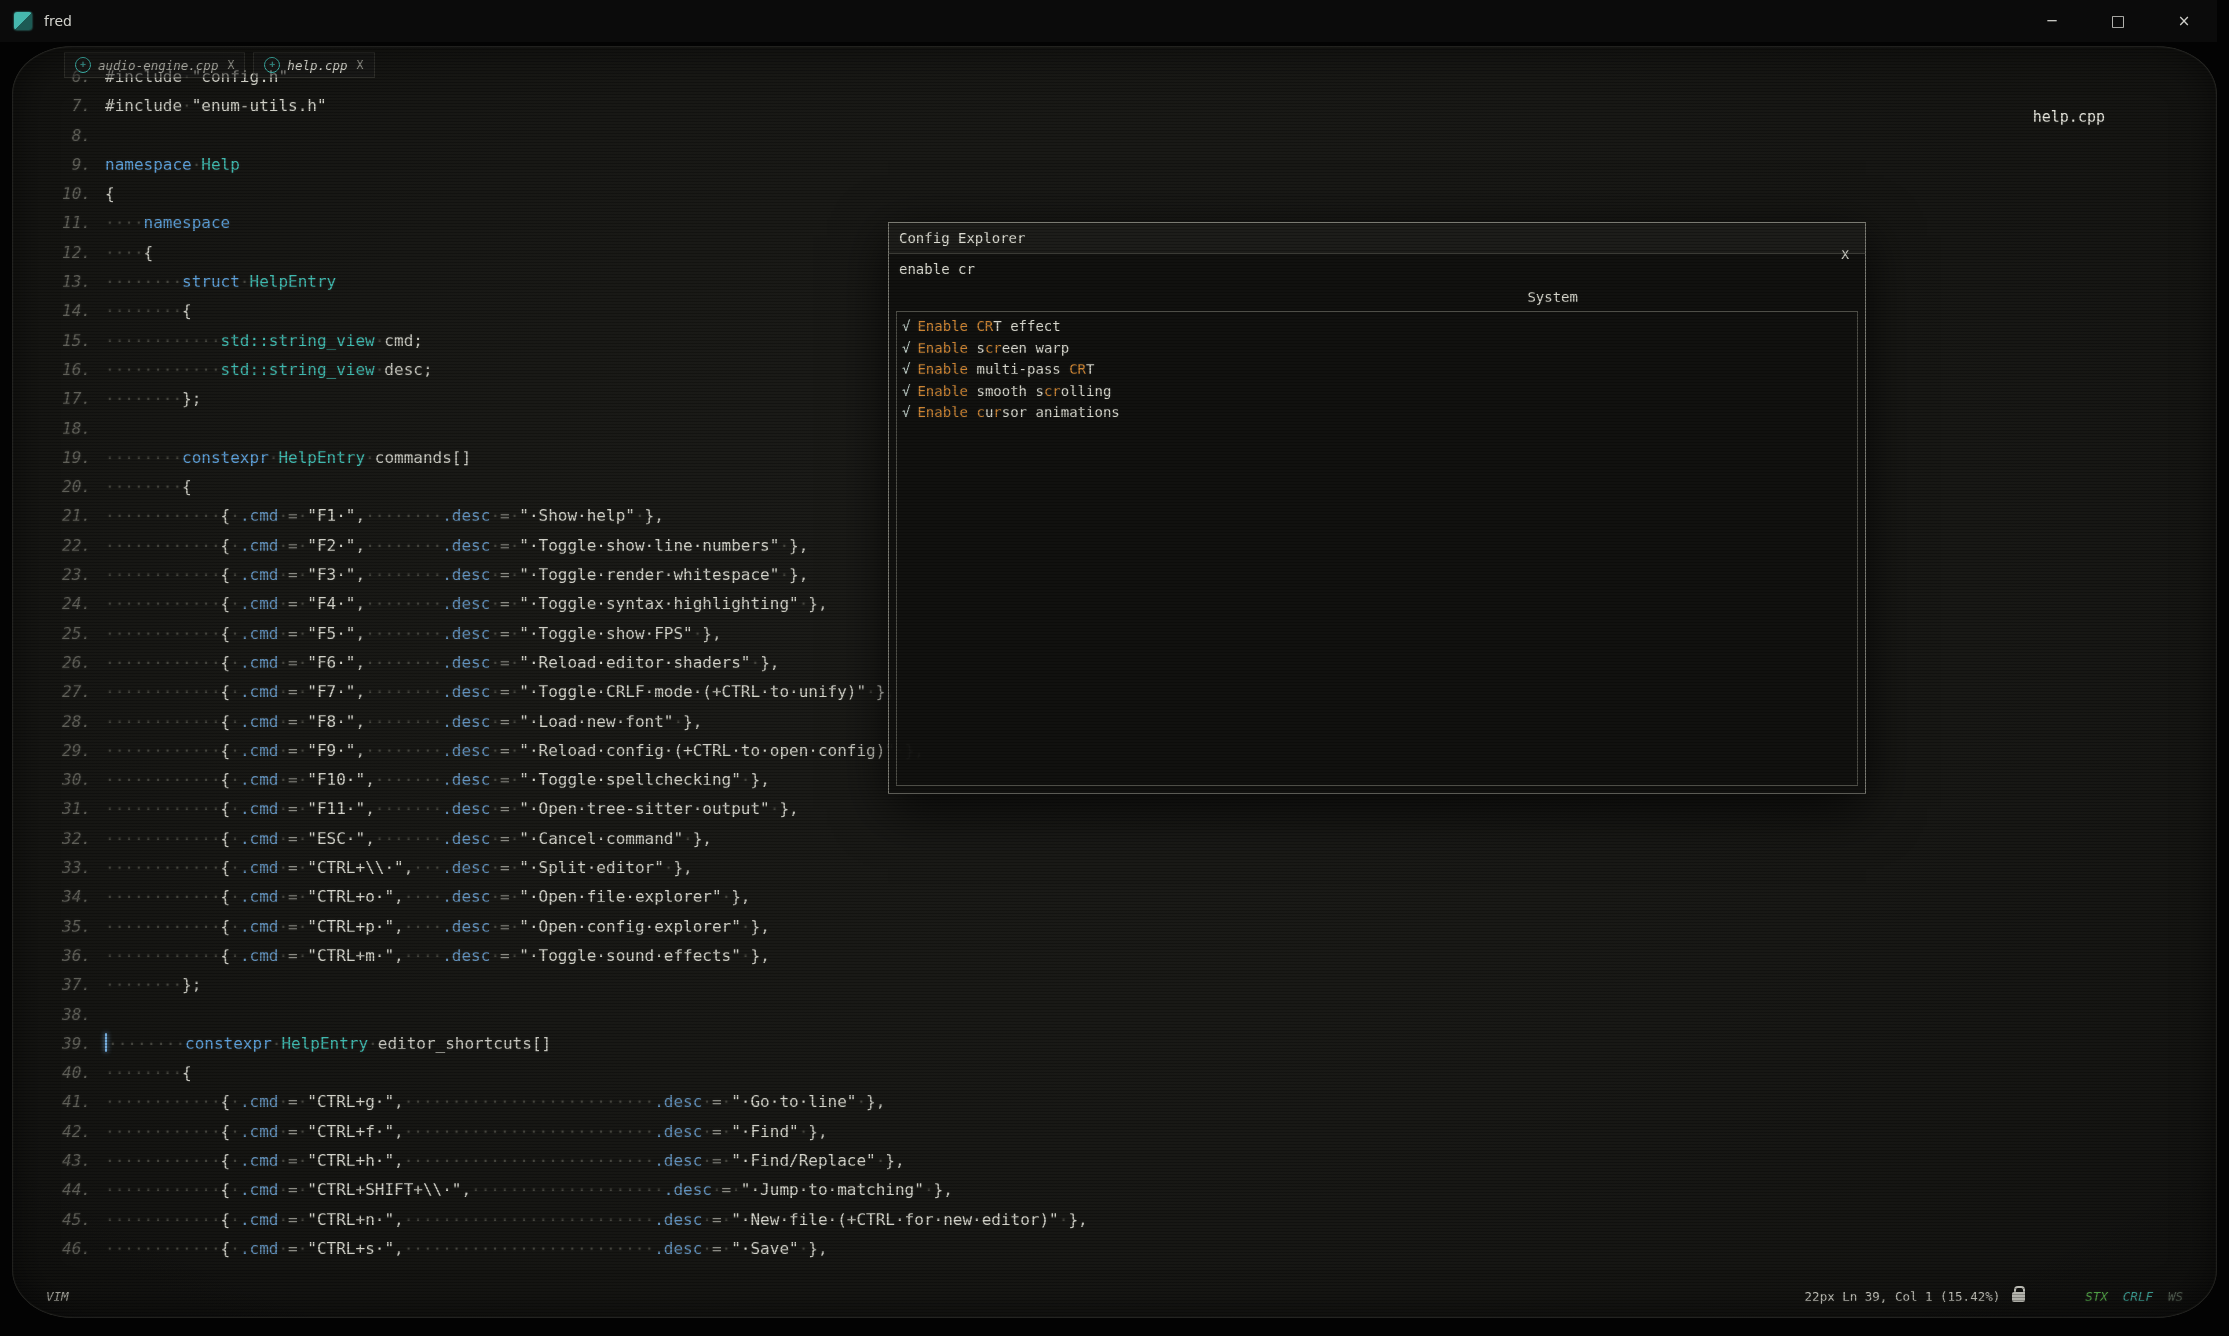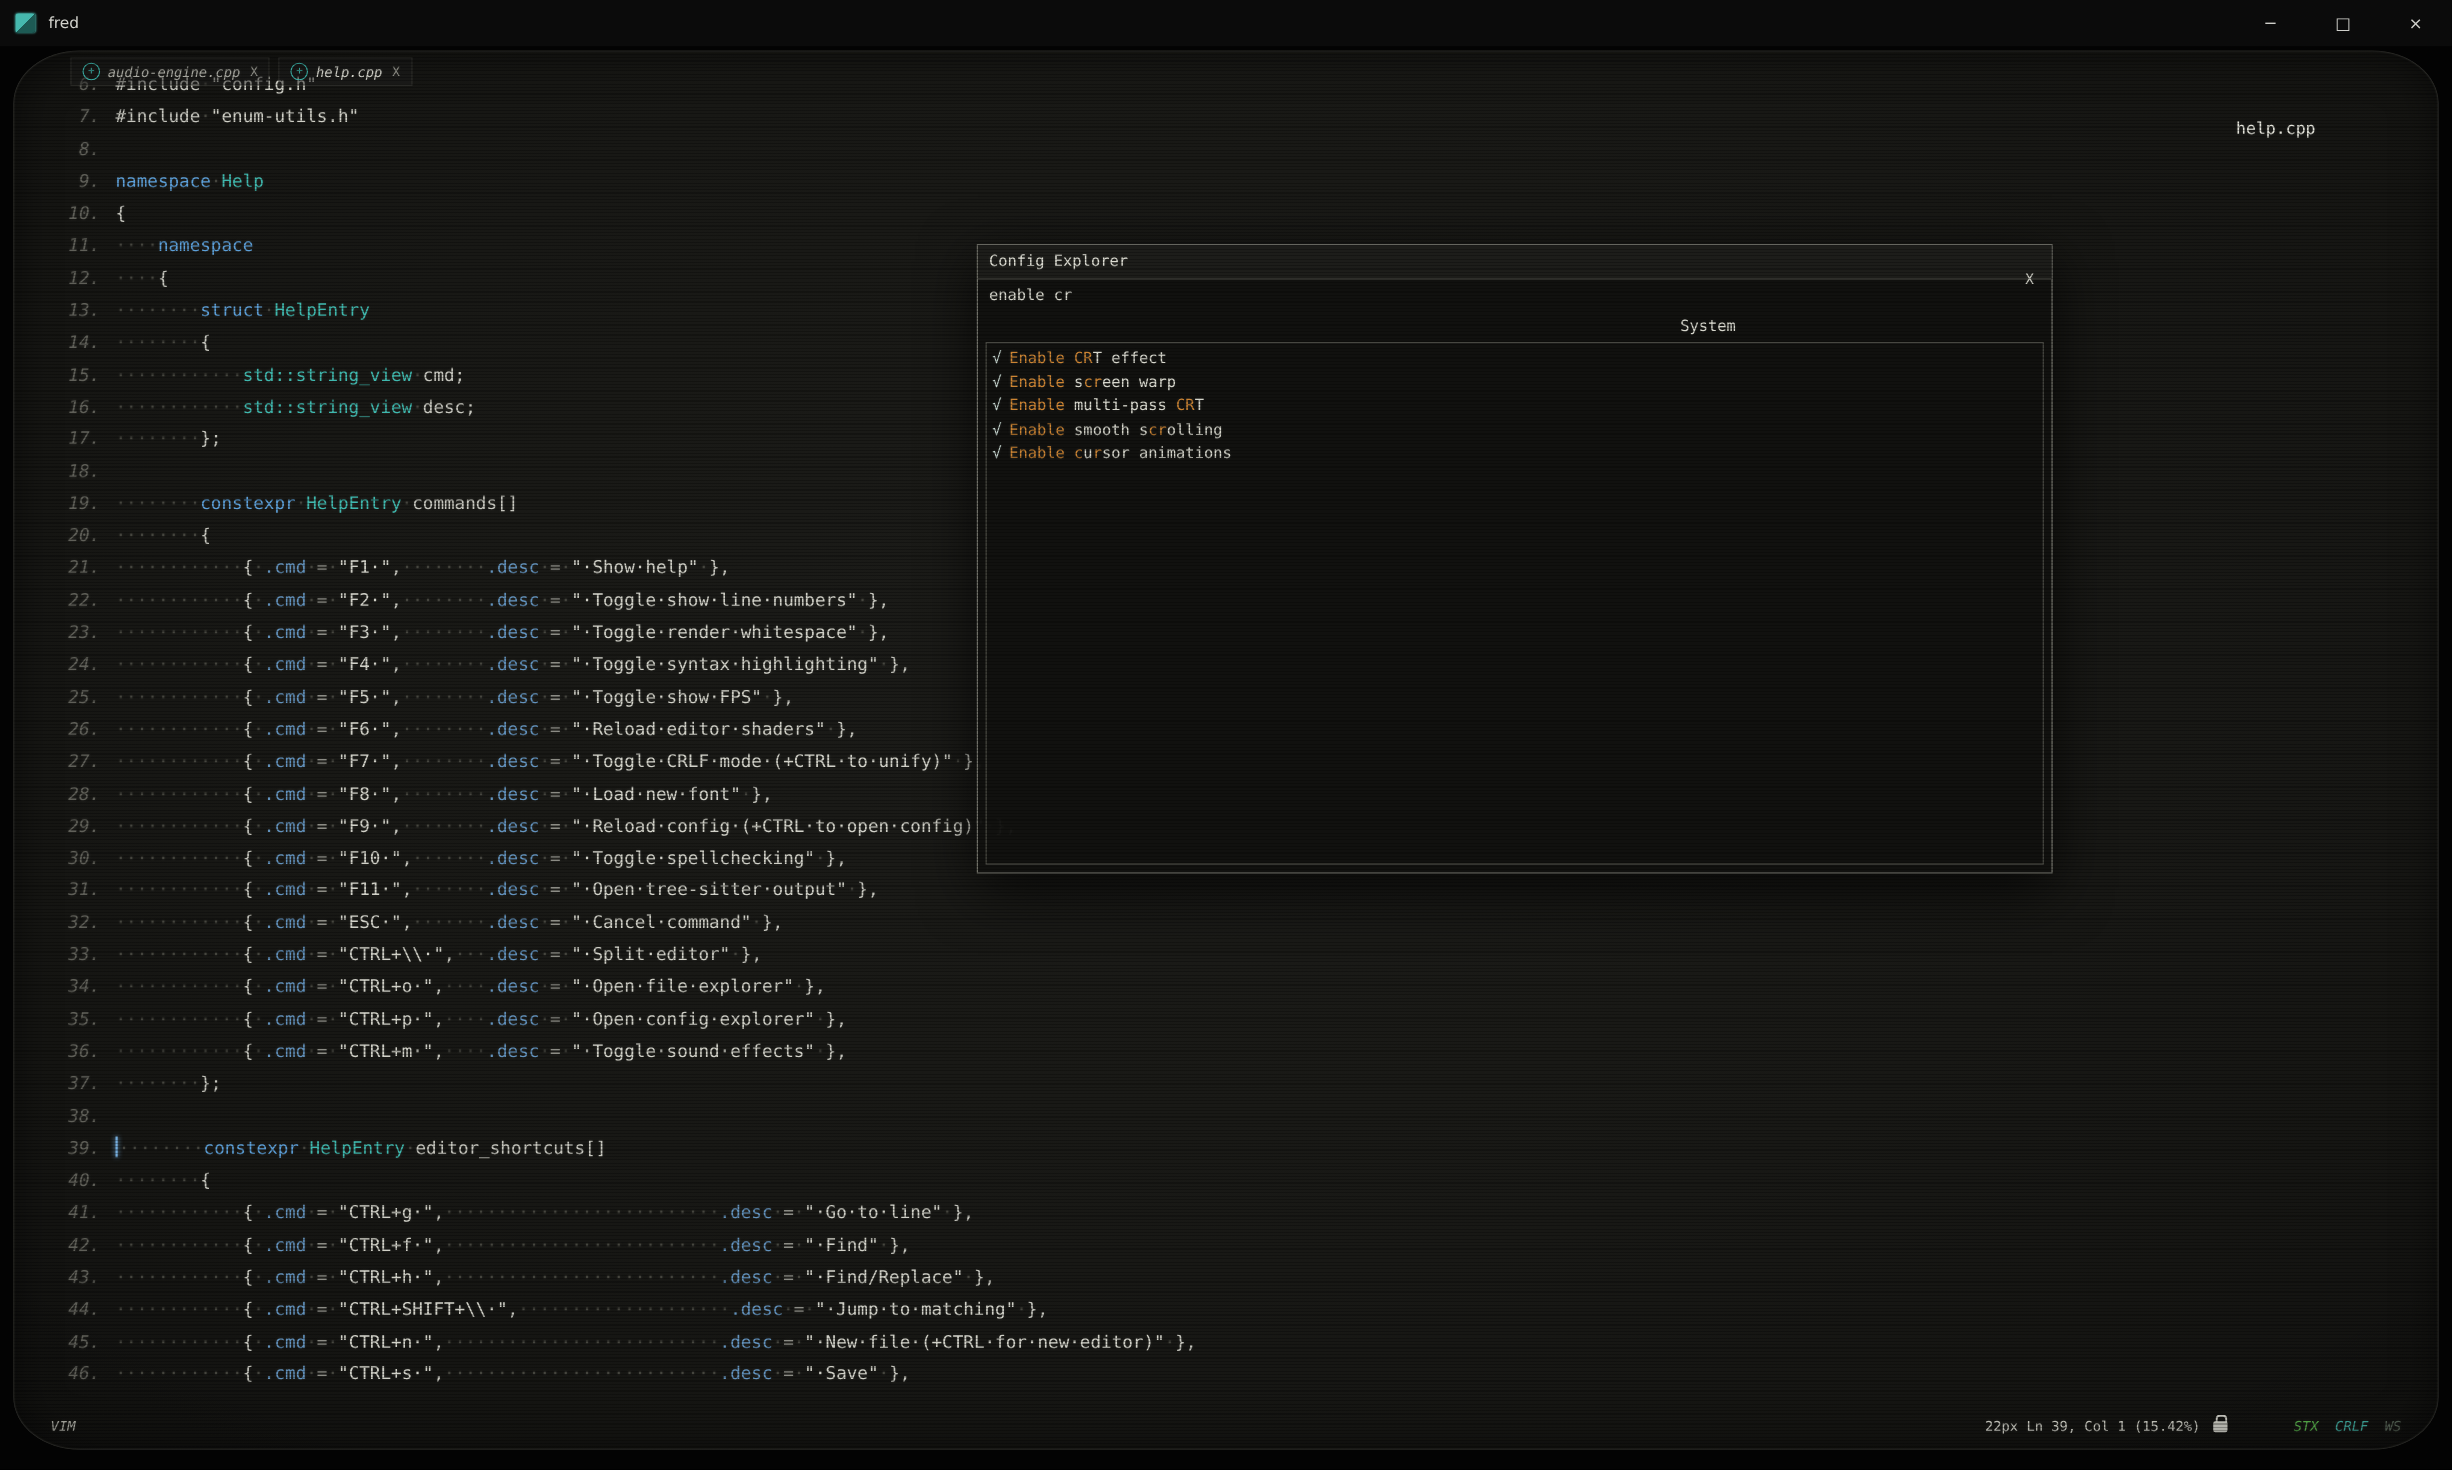--- a/index.html
+++ b/index.html
@@ -1,20 +1,20 @@
 <!DOCTYPE html>
 <html><head>
 <meta charset="utf-8">
 <style>
   html,body{margin:0;padding:0;background:#000;}
   body{width:2229px;height:1336px;overflow:hidden;font-family:"DejaVu Sans Mono",monospace;}
   .window{position:relative;width:2229px;height:1336px;background:#030303;}
 
   
-  .titlebar{position:absolute;top:0;left:0;right:0;height:42px;background:#0b0b0b;display:flex;align-items:center;font-family:"DejaVu Sans","Liberation Sans",sans-serif;z-index:100;justify-content:flex-end;}
+  .titlebar{position:absolute;top:0;left:0;right:12px;height:42px;background:#0b0b0b;display:flex;align-items:center;font-family:"DejaVu Sans","Liberation Sans",sans-serif;z-index:100;justify-content:flex-end;}
   .app-icon{width:18px;height:18px;margin-left:14px;border-radius:3px;background:linear-gradient(135deg,#46b8ae 0 50%,#1d5a54 50% 100%);box-shadow:0 0 2px #46b8ae;}
   .app-title{color:#d2d2cc;font-size:14px;margin-left:12px;}
   .win-controls{margin-left:auto;display:flex;height:100%;}
   .wc{width:66px;height:100%;background:none;border:none;color:#cfcfca;font-size:15px;font-family:inherit;display:flex;align-items:center;justify-content:center;cursor:pointer;}
 
   
   .screen{position:absolute;top:46px;left:12px;right:12px;bottom:18px;
     background:radial-gradient(ellipse at 50% 42%, #1c1c19 0%, #181815 55%, #121210 100%);
     border-radius:60px/48px;overflow:hidden;
     text-shadow:0 0 3px rgba(210,210,200,0.16);}

